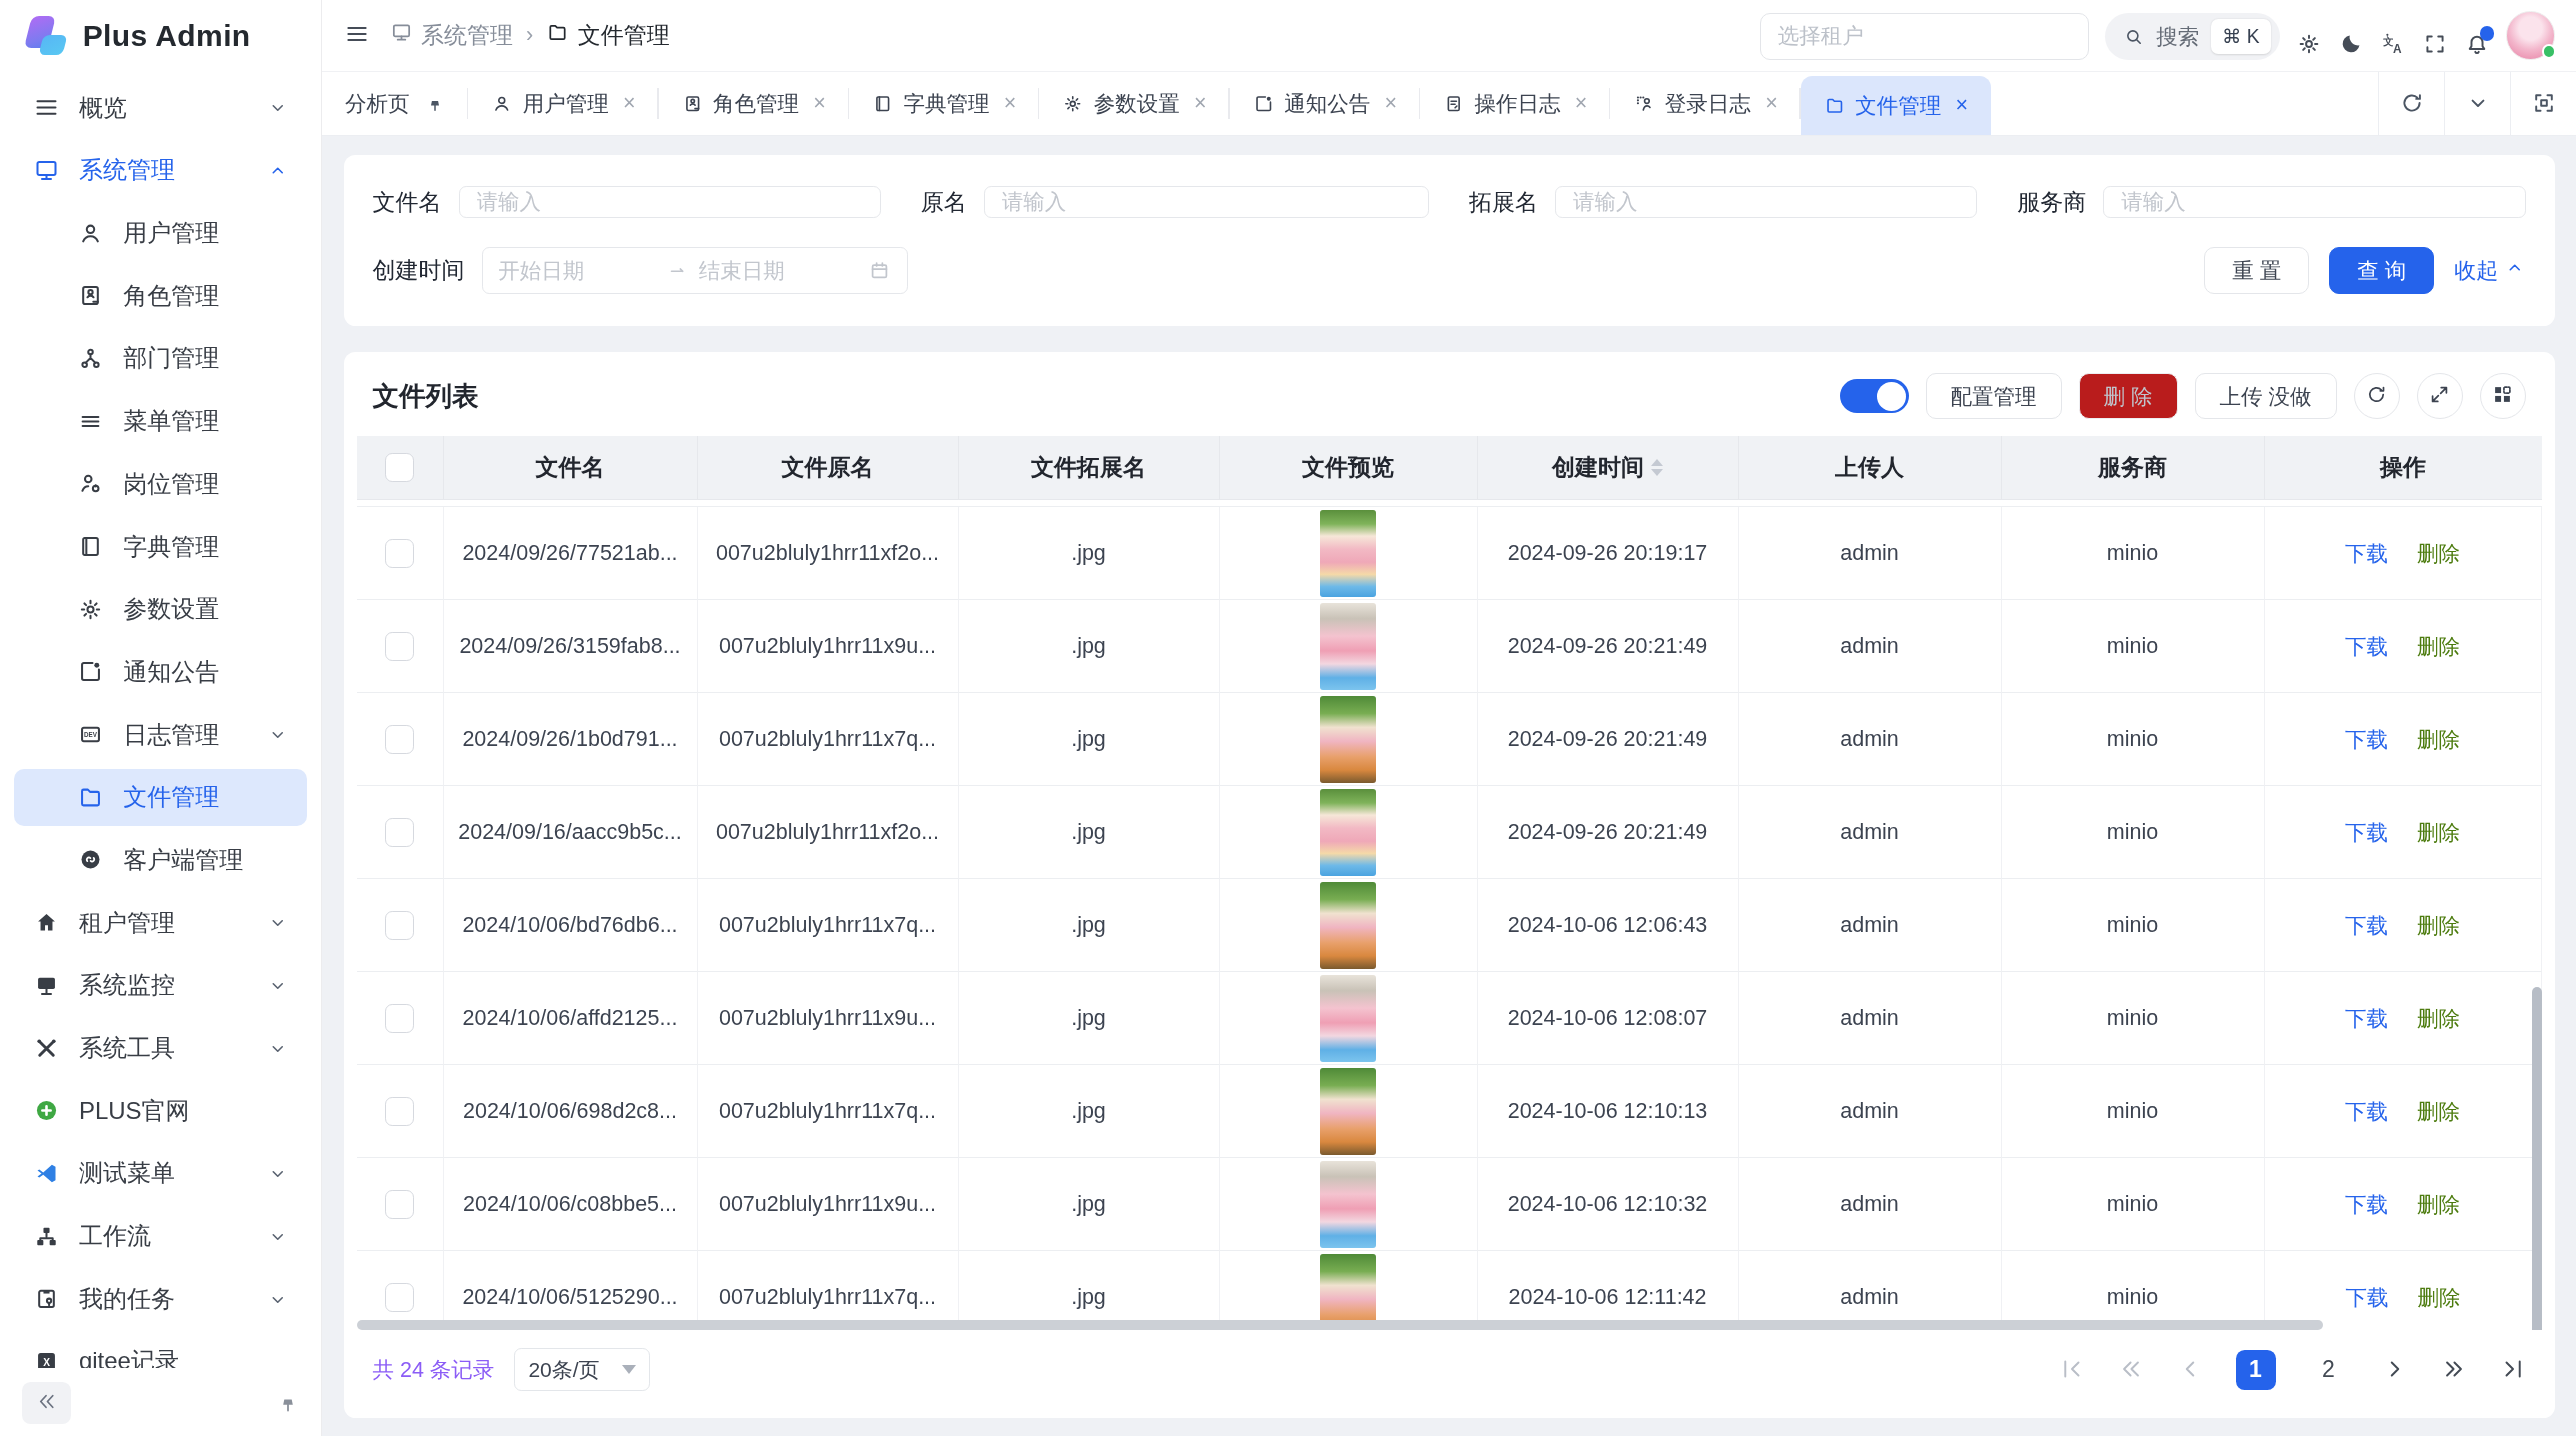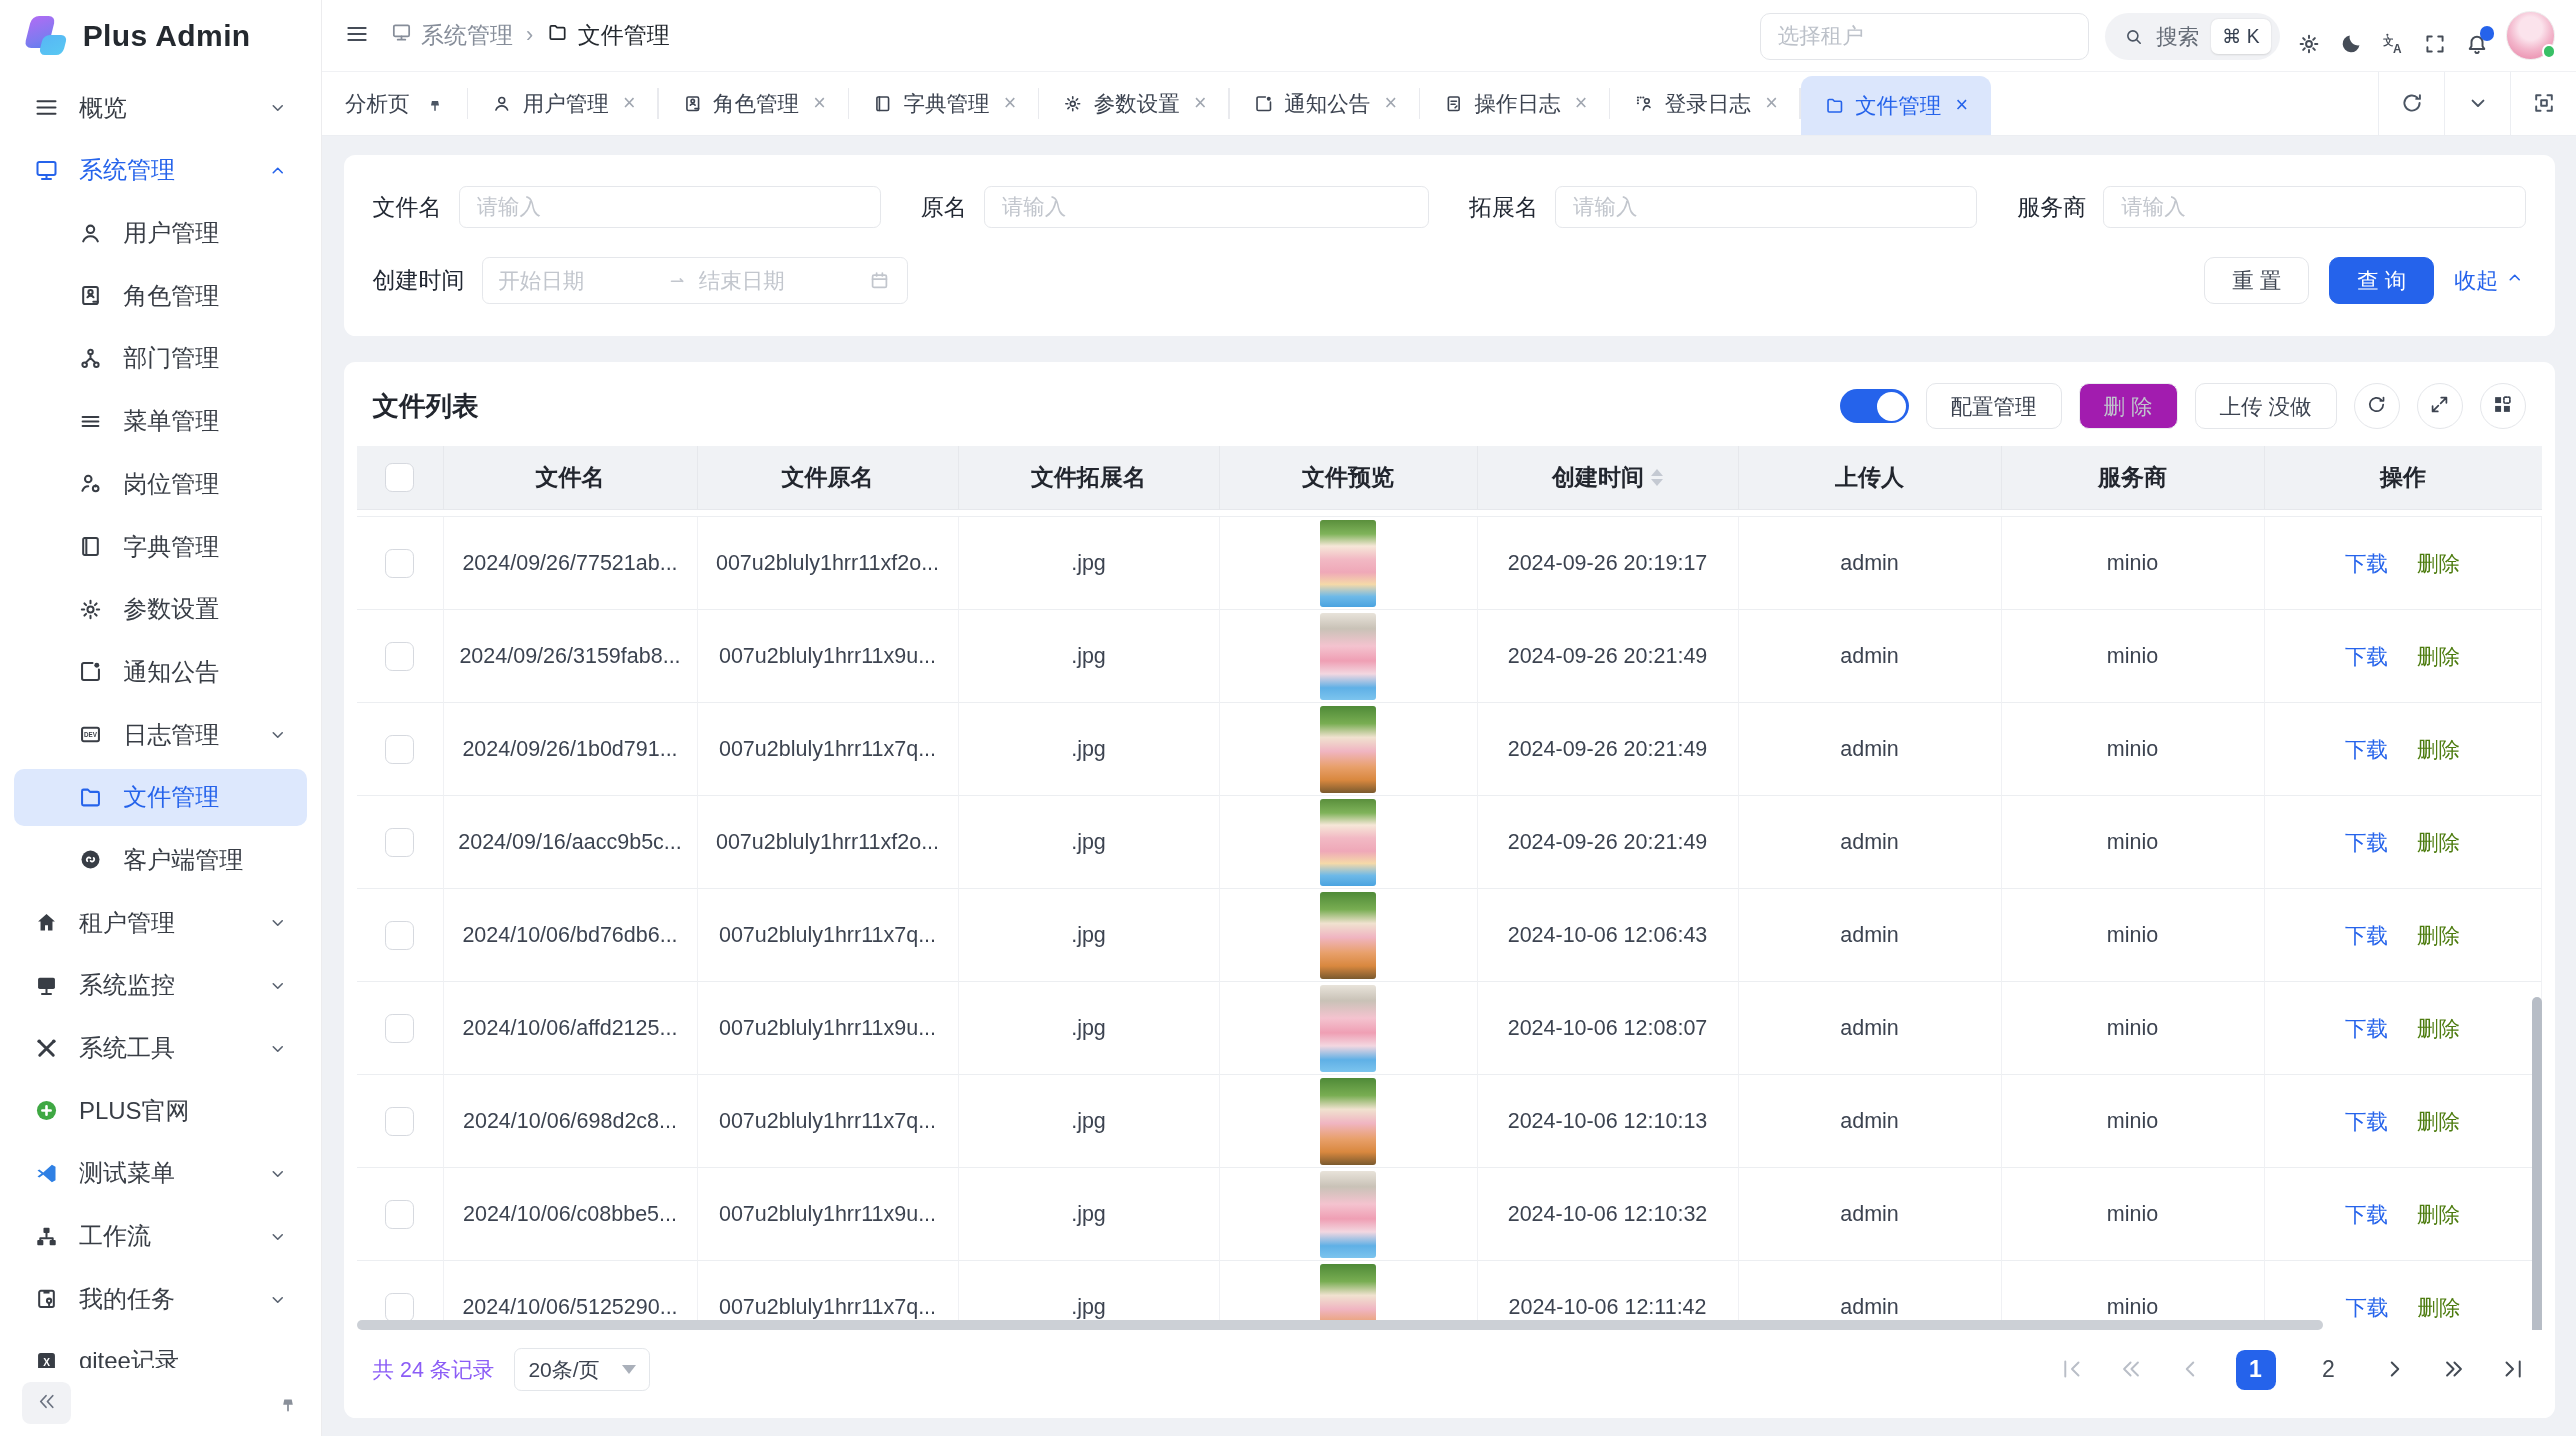--- a/index.html
+++ b/index.html
@@ -66,21 +66,21 @@
   .tab-actions{margin-left:auto;display:flex;align-items:stretch}
   .tab-act{width:66px;display:flex;align-items:center;justify-content:center;border-left:1.4px solid #eceef2;color:#4b5563;cursor:pointer}
   .tab-act svg{width:26px;height:26px}
   
   .content{flex:1;padding:18.6px 21.5px;display:flex;flex-direction:column;gap:26px;min-height:0;background:#eff1f5}
   .card{background:#fff;border-radius:11.4px}
   .filter-card{padding:31.5px 29px;flex:none}
   .f-grid{display:grid;grid-template-columns:repeat(4,1fr);column-gap:40px}
   .f-field{display:flex;align-items:center;gap:17px}
   .f-label{font-size:23px;color:#222833;font-weight:500;white-space:nowrap;text-align:right;flex:none}
-  .f-input{flex:1;height:42px;border:1.4px solid #e5e7eb;border-radius:7.2px;padding:0 17px;font-size:21.5px;min-width:0}
+  .f-input{flex:1;height:32px;border:1.4px solid #e5e7eb;border-radius:7.2px;padding:0 17px;font-size:21.5px;min-width:0}
   .f-input::placeholder{color:#c2c6cd}
   .f-row2{display:flex;align-items:center;margin-top:29px}
   .date-range{width:426px;height:47px;border:1.4px solid #e5e7eb;border-radius:7.2px;display:flex;align-items:center;padding:0 15.7px;gap:10px;color:#c2c6cd;font-size:21.5px}
   .date-range .dr-arrow{color:#c2c6cd;flex:none;width:21.5px;height:21.5px}
   .date-range .dr-arrow svg,{width:21.5px;height:21.5px}
   .date-range .dr-part{flex:1;white-space:nowrap}
   .date-range .dr-cal{width:23px;height:23px;color:#c2c6cd;flex:none}
   .date-range .dr-cal svg{width:23px;height:23px}
   .f-actions{margin-left:auto;display:flex;align-items:center;gap:20px}
   .btn{height:47px;border-radius:10px;font-size:21.5px;display:inline-flex;align-items:center;justify-content:center;padding:0 27px;cursor:pointer;border:1.4px solid #e4e6ea;background:#fff;color:#3c4350;white-space:nowrap}
@@ -88,21 +88,21 @@
   .link-collapse{display:flex;align-items:center;gap:5.7px;color:#2563eb;font-size:22px;cursor:pointer;font-weight:500}
   .link-collapse svg{width:21.5px;height:21.5px}
   
   .list-card{flex:1;display:flex;flex-direction:column;min-height:0;padding:0 0 5.7px}
   .card-head{display:flex;align-items:center;padding:21.5px 29px 17px;flex:none}
   .card-title{font-size:26.5px;font-weight:600;color:#22262e}
   .head-tools{margin-left:auto;display:flex;align-items:center;gap:17px}
   .toggle{width:69px;height:34px;border-radius:17px;background:#2563eb;position:relative;cursor:pointer;flex:none}
   .toggle-knob{position:absolute;top:2.9px;right:2.9px;width:29px;height:29px;border-radius:50%;background:#fff}
   .tool-btn{height:46px;border:1.4px solid #e4e6ea;border-radius:10px;background:#fff;font-size:21.5px;color:#3c4350;padding:0 24px;display:inline-flex;align-items:center;cursor:pointer;white-space:nowrap}
-  .tool-btn.disabled{background:#a21caf;border-color:#edeef1;color:#c0c5cd;cursor:default}
+  .tool-btn.disabled{background:#b91c1c;border-color:#edeef1;color:#c0c5cd;cursor:default}
   .round-btn{width:46px;height:46px;border-radius:50%;border:1.4px solid #e4e6ea;background:#fff;display:flex;align-items:center;justify-content:center;color:#3c4350;cursor:pointer}
   .round-btn svg{width:23px;height:23px}
   
   .table-wrap{position:relative;margin:0 13px;flex:1;min-height:0;overflow:hidden}
   .t-grid{display:grid;grid-template-columns:87px 254px 261px 261px 258px 261px 263px 263px minmax(0,1fr)}
   .th{background:#f0f2f5;height:64px;display:flex;align-items:center;justify-content:center;font-size:23px;font-weight:600;color:#22262e;border-right:1.4px solid #e6e8ec;border-bottom:1.4px solid #e6e8ec;gap:7.2px}
   .th:last-child{border-right:none}
   .sortcarets{display:flex;flex-direction:column;gap:2.9px}
   .caret{width:0;height:0;border-left:6.4px solid transparent;border-right:6.4px solid transparent}
   .caret.up{border-bottom:7.9px solid #c4c9d2}

